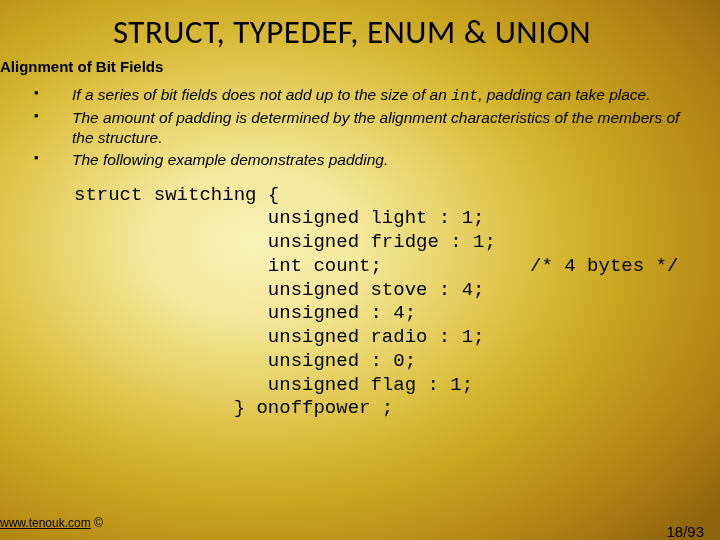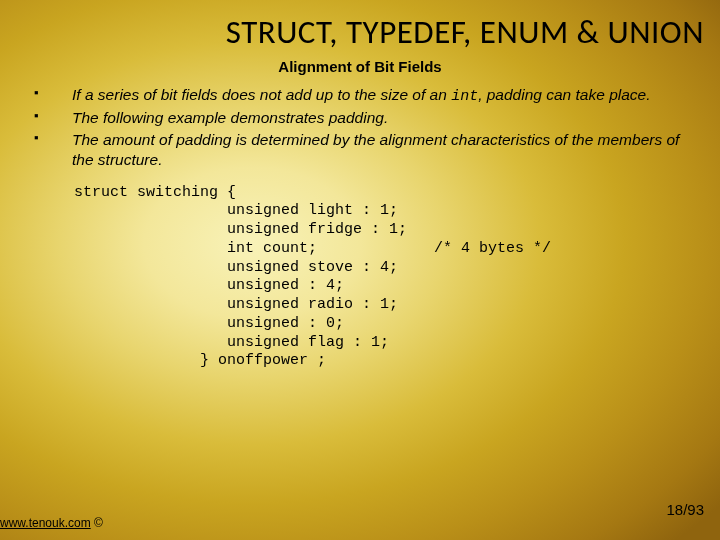--- a/index.html
+++ b/index.html
@@ -17,28 +17,27 @@
         #a57812 90%,
         #8f640e 100%);
     position:relative;
     box-sizing:border-box;
     color:#000;
   }
   .title{
     font-size:33px;
     font-weight:400;
     letter-spacing:0.5px;
-    text-align:right;
+    text-align:center;
     padding:12px 16px 2px 0;
     font-family:Calibri,Arial,sans-serif;
   }
   .subtitle{
     font-size:15px;
     font-weight:700;
-    text-align:center;
     padding:4px 0 10px 0;
     font-family:Arial,sans-serif;
   }
   .content{
     padding:0 30px 0 30px;
   }
   ul.bullets{
     list-style:none;
     margin:0;padding:0;
     font-size:15.5px;
@@ -57,57 +56,57 @@
     left:4px;
     top:0;
     font-size:13px;
   }
   code.inline{
     font-family:"Courier New",monospace;
     font-size:15px;
   }
   pre.codeblock{
     font-family:"Courier New",monospace;
-    font-size:15px;
+    font-size:19px;
     line-height:1.25;
     margin:14px 0 0 44px;
     white-space:pre;
   }
   .footer-link{
     position:absolute;
     bottom:10px;
     left:0;right:0;
     font-size:12px;
     font-family:Arial,sans-serif;
   }
   .footer-link a{color:#000;text-decoration:underline}
   .pagenum{
     position:absolute;
     right:16px;
-    bottom:22px;
+    bottom:0;
     font-size:15px;
     font-family:Arial,sans-serif;
   }
 </style>
 </head>
 <body>
 
 <div class="title">STRUCT, TYPEDEF, ENUM &amp; UNION</div>
 <div class="subtitle">Alignment of Bit Fields</div>
 
 <div class="content">
   <ul class="bullets">
     <li>
       <span>If a series of bit fields does not add up to the size of an </span><code class="inline">int</code><span>, padding can take place.</span>
     </li>
     <li>
-      <span>The following example demonstrates padding.</span>
+      <span>The amount of padding is determined by the alignment characteristics of the members of the structure.</span>
     </li>
     <li>
-      <span>The amount of padding is determined by the alignment characteristics of the members of the structure.</span>
+      <span>The following example demonstrates padding.</span>
     </li>
   </ul>
 
   <pre class="codeblock">struct switching {
                  unsigned light : 1;
                  unsigned fridge : 1;
                  int count;             /* 4 bytes */
                  unsigned stove : 4;
                  unsigned : 4;
                  unsigned radio : 1;

